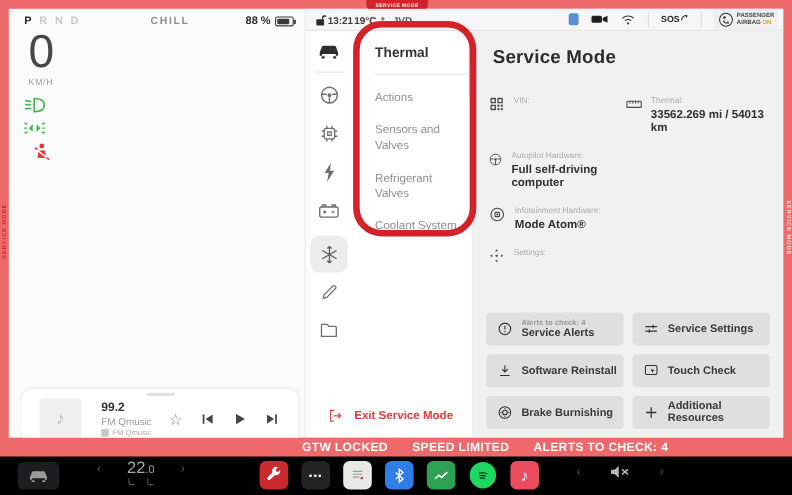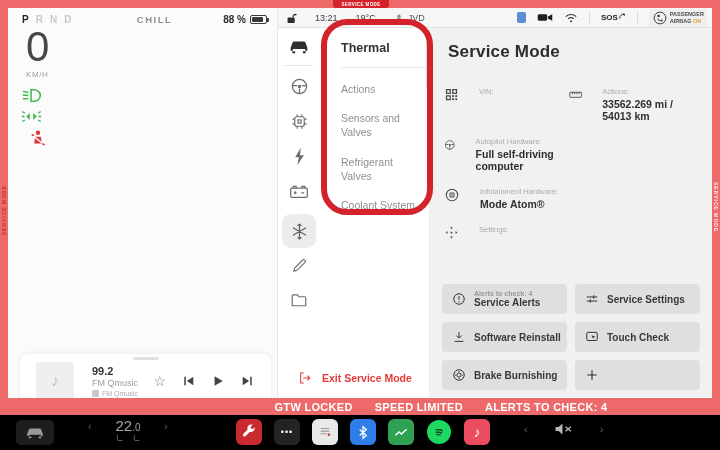--- a/index.html
+++ b/index.html
@@ -44,21 +44,21 @@
   .m-sub { font-size:9px; color:#9a9a9a; margin-top:1px; }
   .m-badge { font-size:7px; color:#adadad; margin-top:2px; display:flex; align-items:center; gap:3px; }
   .m-badge .bdg { width:7px; height:7px; background:#c9c9c9; border-radius:1px; display:inline-block; }
   .m-ctrls { display:flex; align-items:center; gap:17px; margin-right:8px; color:#5d5d5d; }
   .m-ctrls .star { font-size:14px; color:#7a7a7a; }
 
   
   .main { position:absolute; left:278px; top:8px; width:434px; height:390px; background:#fff; }
   .statusbar { height:20px; background:#f6f6f6; border-bottom:1px solid #e2e2e2; display:flex; align-items:center;
                padding:0 5px 0 8px; font-size:9px; color:#3c3c3c; }
-  .sb-left { display:flex; align-items:center; gap:18px; }
+  .sb-left { display:flex; align-items:flex-end; gap:1px;font-weight:bold; }
   .sb-user { display:flex; align-items:center; gap:4px; color:#555; }
   .sb-right { margin-left:auto; display:flex; align-items:center; gap:11px; }
   .sb-sep { width:1px; height:13px; background:#ddd; }
   .sb-sos { display:flex; align-items:flex-start; gap:1px; font-size:8px; font-weight:bold; color:#222; }
   .airbag { display:flex; align-items:center; gap:3px; background:#efefef; padding:1px 3px 1px 4px; height:18px; }
   .airbag-txt { font-size:5.5px; font-weight:bold; color:#4a4a4a; line-height:1.25; }
   .airbag-on { color:#e8a33d; }
   .blue-chip { width:9px; height:11px; background:#5a8fd6; border-radius:2px; }
 
   .content { display:flex; height:369px;justify-content:space-between; }
@@ -70,21 +70,21 @@
   .submenu { width:110px; border-right:1px solid #ededed; padding:13px 0 0 21px; position:relative; }
   .sm-title { font-size:12.5px; font-weight:bold; color:#333; }
   .sm-div { width:88px; height:1px; background:#e8e8e8; margin:12px 0 14px; }
   .sm-item { font-size:10.5px; color:#8f8f8f; width:84px; line-height:1.35; margin-bottom:15px; }
   .sm-scroll { position:absolute; right:0; top:2px; width:3px; height:58px; background:#d9d9d9; border-radius:2px; }
   .annotation { position:absolute; left:43px; top:11px; width:112px; height:196px; border:6px solid #d4222a;
                 border-radius:26px; pointer-events:none; z-index:6; }
   .rightpanel { flex:1; background:#f1f1f1; position:relative; }
   .rp-title { font-size:17px; font-weight:bold; color:#2c2c2c; margin:14px 0 0 18px; letter-spacing:.2px; }
   .info-grid { display:grid; grid-template-columns:48% 52%; row-gap:15px; margin:25px 8px 0 14px; }
-  .info-item { display:flex; align-items:flex-start; gap:20px; color:#474747; }
+  .info-item { display:flex; align-items:flex-start; gap:8px; color:#474747; }
   .info-lbl { font-size:7.5px; color:#ababab; }
   .info-val { font-size:10.5px; font-weight:bold; color:#2f2f2f; margin-top:2px; min-height:12px; max-width:150px; }
   .btn-grid { position:absolute; left:12px; right:12px; top:256px; display:grid; grid-template-columns:1fr 1fr; gap:8px; }
   .sbtn { height:30px; background:#dfdfdf; border-radius:4px; display:flex; align-items:center; gap:8px;
           padding:0 6px 0 10px; color:#383838; }
   .sbtn .lbl { font-size:10px; font-weight:bold; line-height:1.1; }
   .sbtn .sub { font-size:7px; color:#979797; font-weight:bold; }
   .exit { position:absolute; left:20px; bottom:13px; display:flex; align-items:center; gap:10px; color:#e23a3a; z-index:7; }
   .exit .lbl { font-size:10.5px; font-weight:bold; }
 
@@ -343,21 +343,21 @@
               <div class="info-lbl">VIN:</div>
                <div class="info-val"></div>
             </div>
         </div>
         <div class="info-item">
           <svg width="16" height="15" viewBox="0 0 24 20" fill="none" stroke="#4a4a4a" stroke-width="1.6">
             <rect x="1.5" y="6" width="21" height="9" rx="1"></rect>
               <path d="M6 6 v3.5 M10 6 v3.5 M14 6 v3.5 M18 6 v3.5"></path>
           </svg>
           <div>
-              <div class="info-lbl">Actions:</div>
+              <div class="info-lbl">Thermal:</div>
                <div class="info-val">33562.269 mi / 54013 km</div>
             </div>
         </div>
         <div class="info-item">
           <svg width="16" height="16" viewBox="0 0 24 24" fill="none" stroke="#4a4a4a" stroke-width="1.6">
             <circle cx="12" cy="12" r="9"></circle>
               <circle cx="12" cy="12" r="2.2" fill="#4a4a4a" stroke="none"></circle>
               <path d="M3.4 11 h5.5 M15.1 11 h5.5 M12 14.5 V21"></path>
           </svg>
           <div>
@@ -429,20 +429,21 @@
               <circle cx="6" cy="12" r="1" fill="#333" stroke="none"></circle>
             <circle cx="18" cy="12" r="1" fill="#333" stroke="none"></circle>
               <circle cx="12" cy="18" r="1" fill="#333" stroke="none"></circle>
           </svg>
           <div class="lbl">Brake Burnishing</div>
         </div>
         <div class="sbtn">
           <svg width="14" height="14" viewBox="0 0 24 24" fill="none" stroke="#333" stroke-width="2">
             <path d="M12 4 v16 M4 12 h16"></path>
           </svg>
+          <div class="lbl" style="max-width:70px">Additional Resources</div>
         </div>
       </div>
     </div>
   </div>
 
   <div class="exit">
     <svg width="14" height="14" viewBox="0 0 24 24" fill="none" stroke="#e23a3a" stroke-width="1.8">
       <path d="M10 3.5 H4.5 v17 H10"></path>
         <path d="M9 12 h11 M16 8 l4 4 -4 4"></path>
     </svg>

